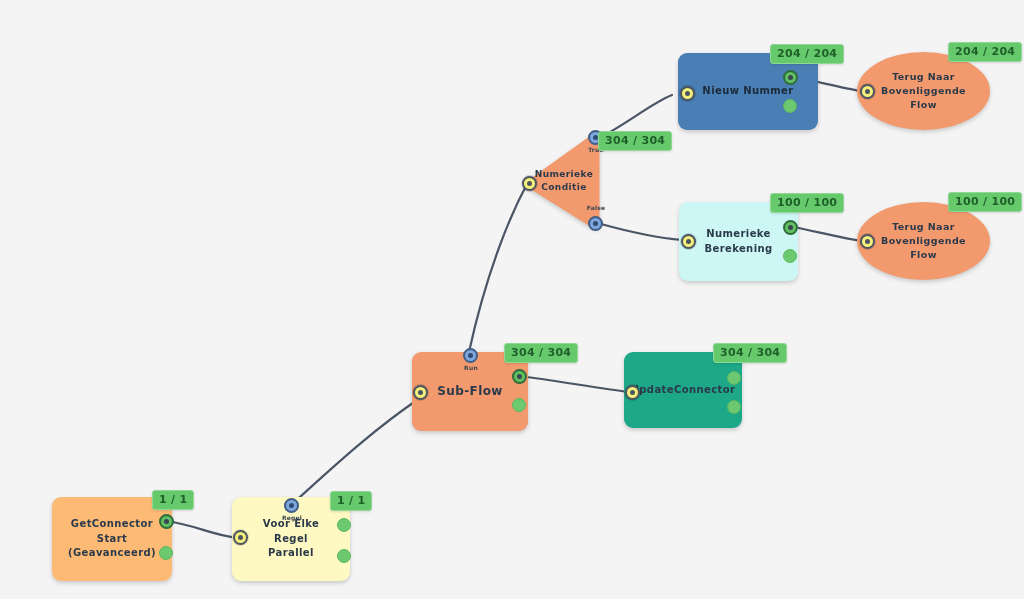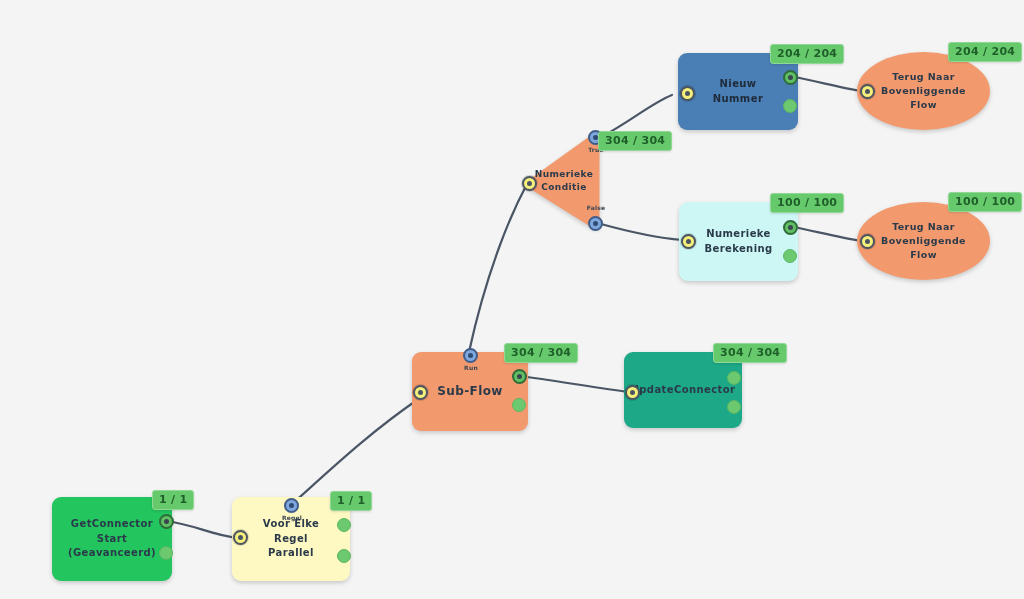--- a/index.html
+++ b/index.html
@@ -130,21 +130,21 @@
 
     <path d="M 601 137 C 630 122 650 104 672 95" fill="none" stroke="#4a5565" stroke-width="2.2" stroke-linecap="round"></path>
 
     <path d="M 601 224 C 630 232 658 238 682 240" fill="none" stroke="#4a5565" stroke-width="2.2" stroke-linecap="round"></path>
 
     <path d="M 795 77 C 820 82 842 88 861 91" fill="none" stroke="#4a5565" stroke-width="2.2" stroke-linecap="round"></path>
 
     <path d="M 794 227 C 818 232 842 238 861 241" fill="none" stroke="#4a5565" stroke-width="2.2" stroke-linecap="round"></path>
   </svg>
 
-  <div class="node rect" style="left:52px;top:497px;width:120px;height:84px;background:#22c55e;font-size:10px;">
+  <div class="node rect" style="left:52px;top:497px;width:120px;height:84px;background:#fdba74;font-size:10px;">
     <span class="label">GetConnector
 Start
 (Geavanceerd)</span>
   </div>
   <div class="port out-connected" style="left:159px;top:514px;"></div>
   <div class="port out-free" style="left:159px;top:546px;"></div>
   <div class="badge" style="left:152px;top:490px;">1 / 1</div>
 
   <div class="node rect" style="left:232px;top:497px;width:118px;height:84px;background:#fef9c3;font-size:10px;">
     <span class="label">Voor Elke Regel
@@ -182,21 +182,21 @@
     <span class="label">Numerieke
 Conditie</span>
   </div>
   <div class="port in" style="left:522px;top:176px;"></div>
   <div class="port blue" style="left:588px;top:130px;"></div>
   <div class="portlabel" style="left:576px;top:146px;width:40px;">True</div>
   <div class="port blue" style="left:588px;top:216px;"></div>
   <div class="portlabel" style="left:576px;top:204px;width:40px;">False</div>
   <div class="badge" style="left:598px;top:131px;">304 / 304</div>
 
-  <div class="node rect" style="left:678px;top:53px;width:120px;height:77px;background:#4a7fb5;color:#1e2a38;font-size:10px;">
+  <div class="node rect" style="left:678px;top:53px;width:140px;height:77px;background:#4a7fb5;color:#1e2a38;font-size:10px;">
     <span class="label">Nieuw Nummer</span>
   </div>
   <div class="port in" style="left:680px;top:86px;"></div>
   <div class="port out-connected" style="left:783px;top:70px;"></div>
   <div class="port out-free" style="left:783px;top:99px;"></div>
   <div class="badge" style="left:770px;top:44px;">204 / 204</div>
 
   <div class="node ellipse" style="left:857px;top:52px;width:133px;height:78px;background:#f29a6e;font-size:9.5px;">
     <span class="label">Terug Naar
 Bovenliggende

